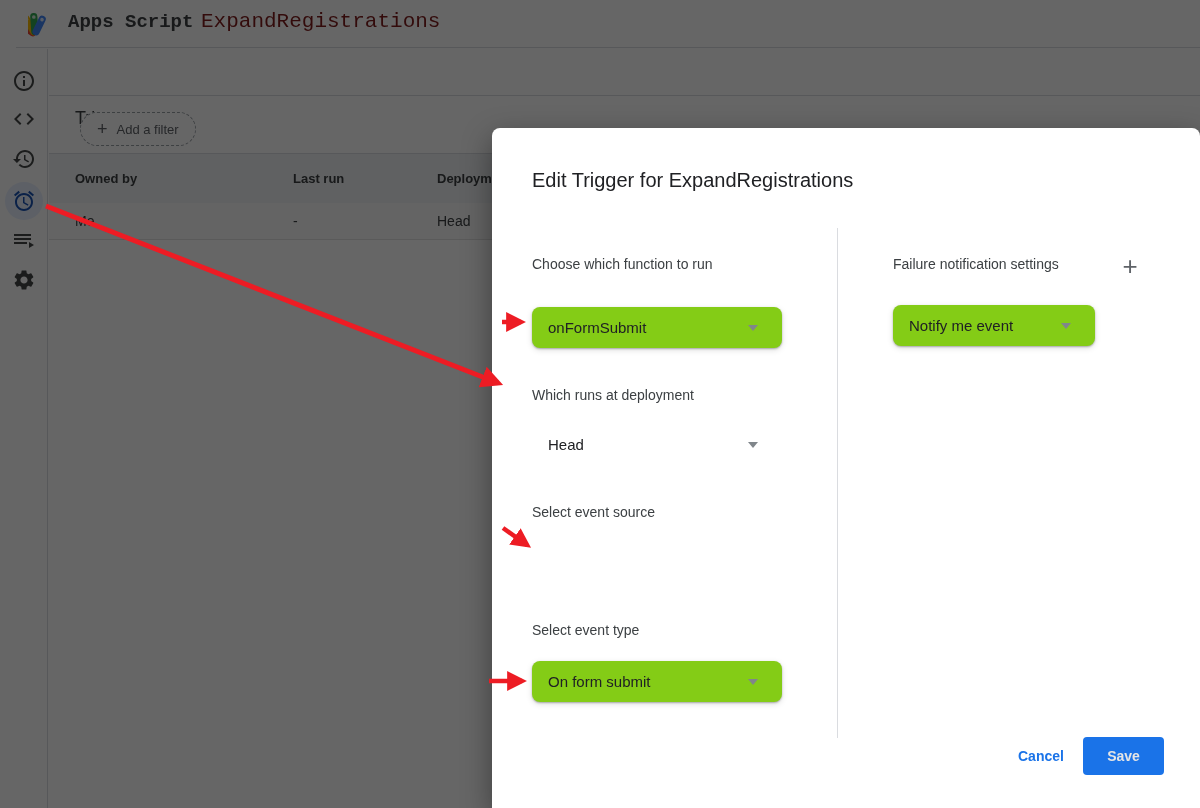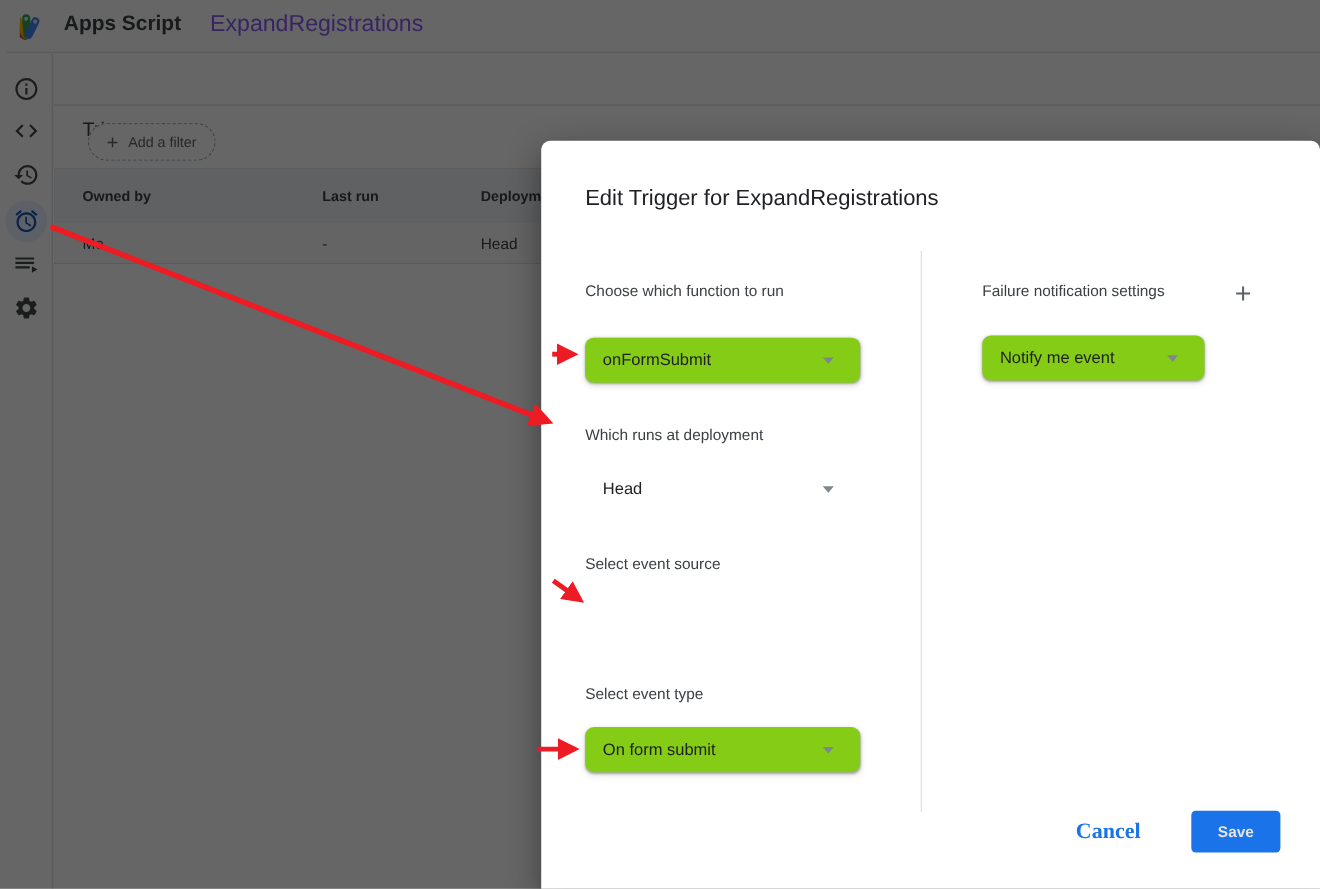--- a/index.html
+++ b/index.html
@@ -1,25 +1,25 @@
 <!DOCTYPE html>
 <html><head>
 <meta charset="utf-8">
 <style>
   * { margin:0; padding:0; box-sizing:border-box; }
   html,body { width:1200px; height:808px; overflow:hidden;
     font-family:"Liberation Sans","DejaVu Sans",sans-serif; background:#fff; }
   .stage { position:absolute; inset:0; width:1200px; height:808px; }
 
   
-  .hdr { position:absolute; top:0; left:6px; right:0; height:48px; background:#fff;
-    border-bottom:1px solid #dadce0; z-index:1; }
+  .hdr { position:absolute; top:0; left:16px; right:0; height:48px; background:#fff;
+    border-bottom:1px solid #dadce0; z-index:1;font-family:Liberation Mono, monospace; }
   .logo { position:absolute; left:12px; top:8px; width:32px; height:32px; }
   .app-name { position:absolute; left:52px; top:11px; font-size:19px; font-weight:600; color:#3c4043; }
-  .proj-name { position:absolute; left:185px; top:10px; font-size:21px; font-weight:500; color:#8b5cf6; }
+  .proj-name { position:absolute; left:185px; top:10px; font-size:21px; font-weight:500; color:#7f1d1d; }
 
   .sidebar { position:absolute; top:49px; left:0; width:48px; bottom:0; background:#fff;
     border-right:1px solid #dadce0; z-index:1; }
   .side-icon { position:absolute; left:5px; width:38px; height:38px; border-radius:50%;
     display:flex; align-items:center; justify-content:center; color:#444746; cursor:pointer; }
   .side-icon svg { width:24px; height:24px; display:block; }
   .side-icon.active { background:#e8f0fe; color:#1a53b5; }
 
   .content { position:absolute; left:49px; top:49px; right:0; bottom:0; background:#fff; z-index:1; }
   .page-title { position:absolute; left:26px; top:15px; font-size:18px; color:#3c4043;margin-top:44px; }
@@ -46,24 +46,24 @@
   .dd { position:absolute; width:250px; height:41px; background:#84cc16; border-radius:8px;
     box-shadow:0 1px 2px rgba(0,0,0,.28), 0 2px 6px rgba(0,0,0,.13);
     display:flex; align-items:center; padding:0 40px 0 16px; font-size:15px; color:#202124; cursor:pointer; }
   .dd .caret { position:absolute; right:24px; top:50%; margin-top:-3px; width:0; height:0;
     border-left:5.5px solid transparent; border-right:5.5px solid transparent;
     border-top:6.5px solid #80868b; }
   .dd.flat { background:transparent; box-shadow:none; border-radius:0; }
   .add-notify { position:absolute; left:622px; top:122px; width:32px; height:32px;
     display:flex; align-items:center; justify-content:center; font-size:26px; font-weight:300;
     color:#5f6368; cursor:pointer; line-height:1; }
-  .btn-cancel { position:absolute; left:468px; top:610px; height:36px; padding:0 18px;
-    display:flex; align-items:center; color:#1a73e8; font-size:20px; font-weight:600;
+  .btn-cancel { position:absolute; left:508px; top:610px; height:36px; padding:0 18px;
+    display:flex; align-items:center; color:#1a73e8; font-size:14px; font-weight:600;
     background:transparent; border:none; cursor:pointer; border-radius:4px;
-    font-family:Liberation Serif, serif; }
+    font-family:Liberation Sans, sans-serif; }
   .btn-save { position:absolute; left:591px; top:609px; width:81px; height:38px;
     background:#1a73e8; color:#e5e5e5; border:none; border-radius:4px; font-size:14px;
     font-weight:600; cursor:pointer; font-family:"Liberation Sans","DejaVu Sans",sans-serif; }
 
   
   .arrows { position:absolute; inset:0; z-index:30; pointer-events:none; }
 </style>
 </head>
 <body>
 

